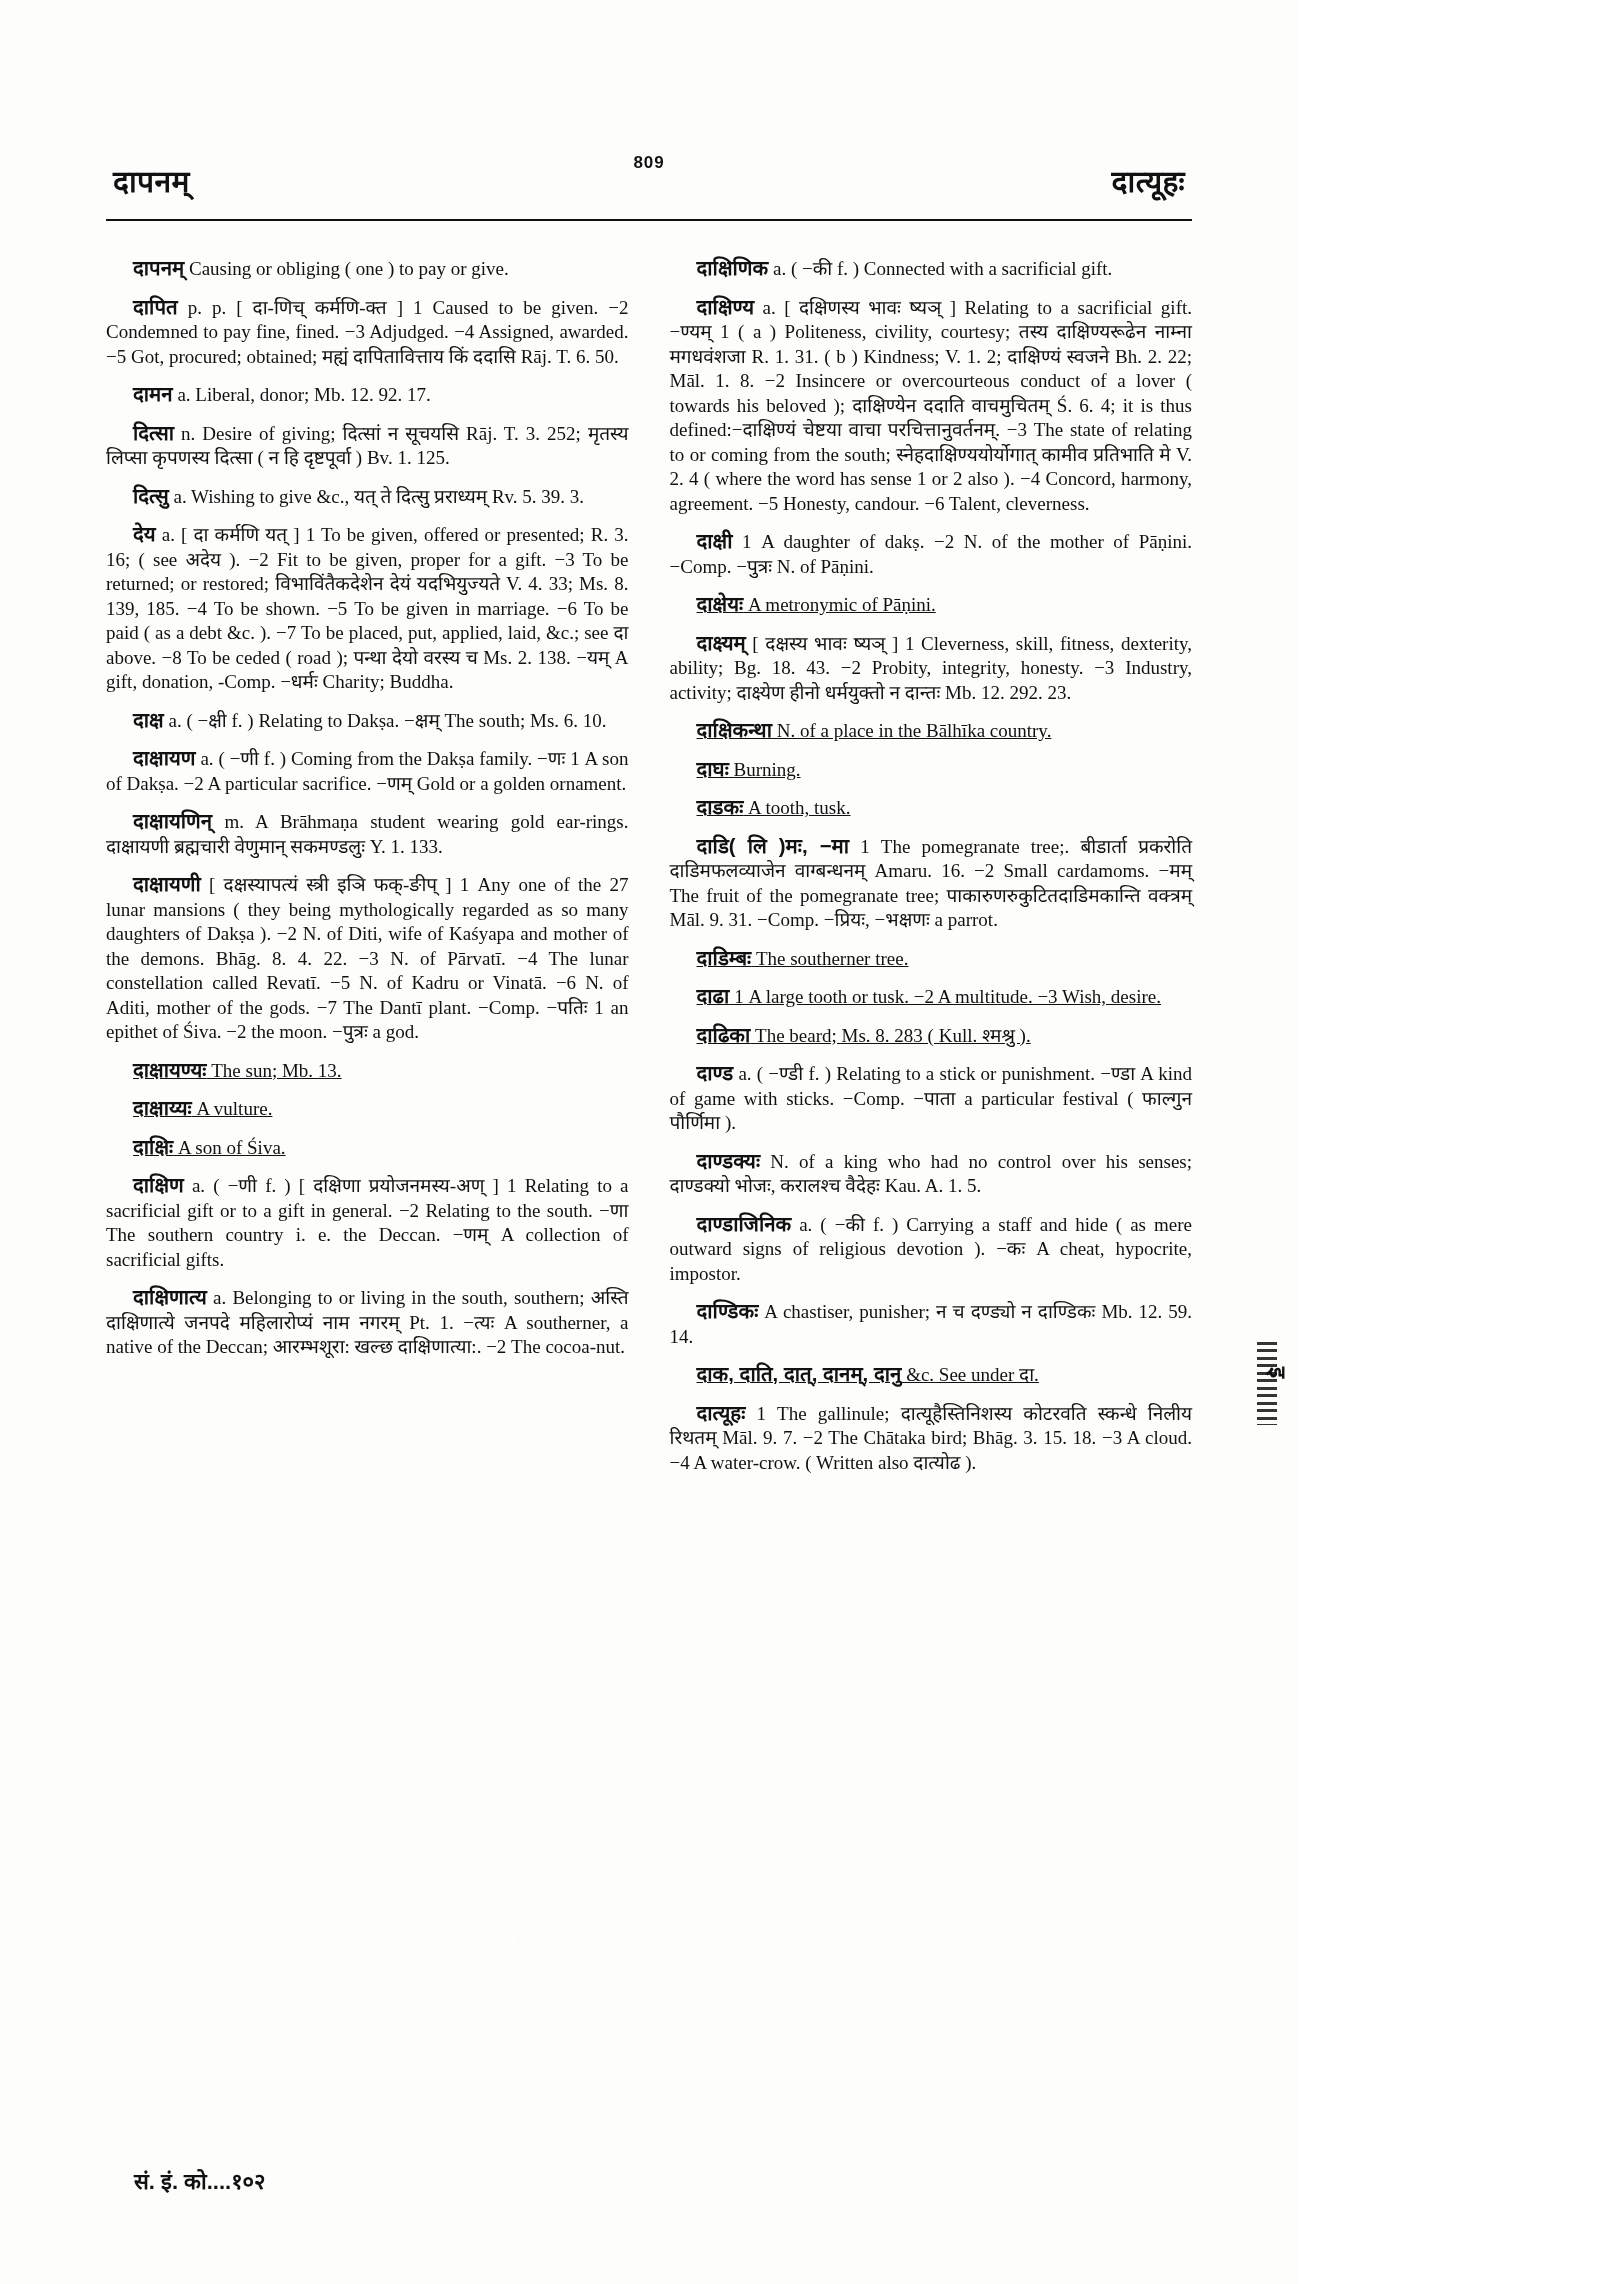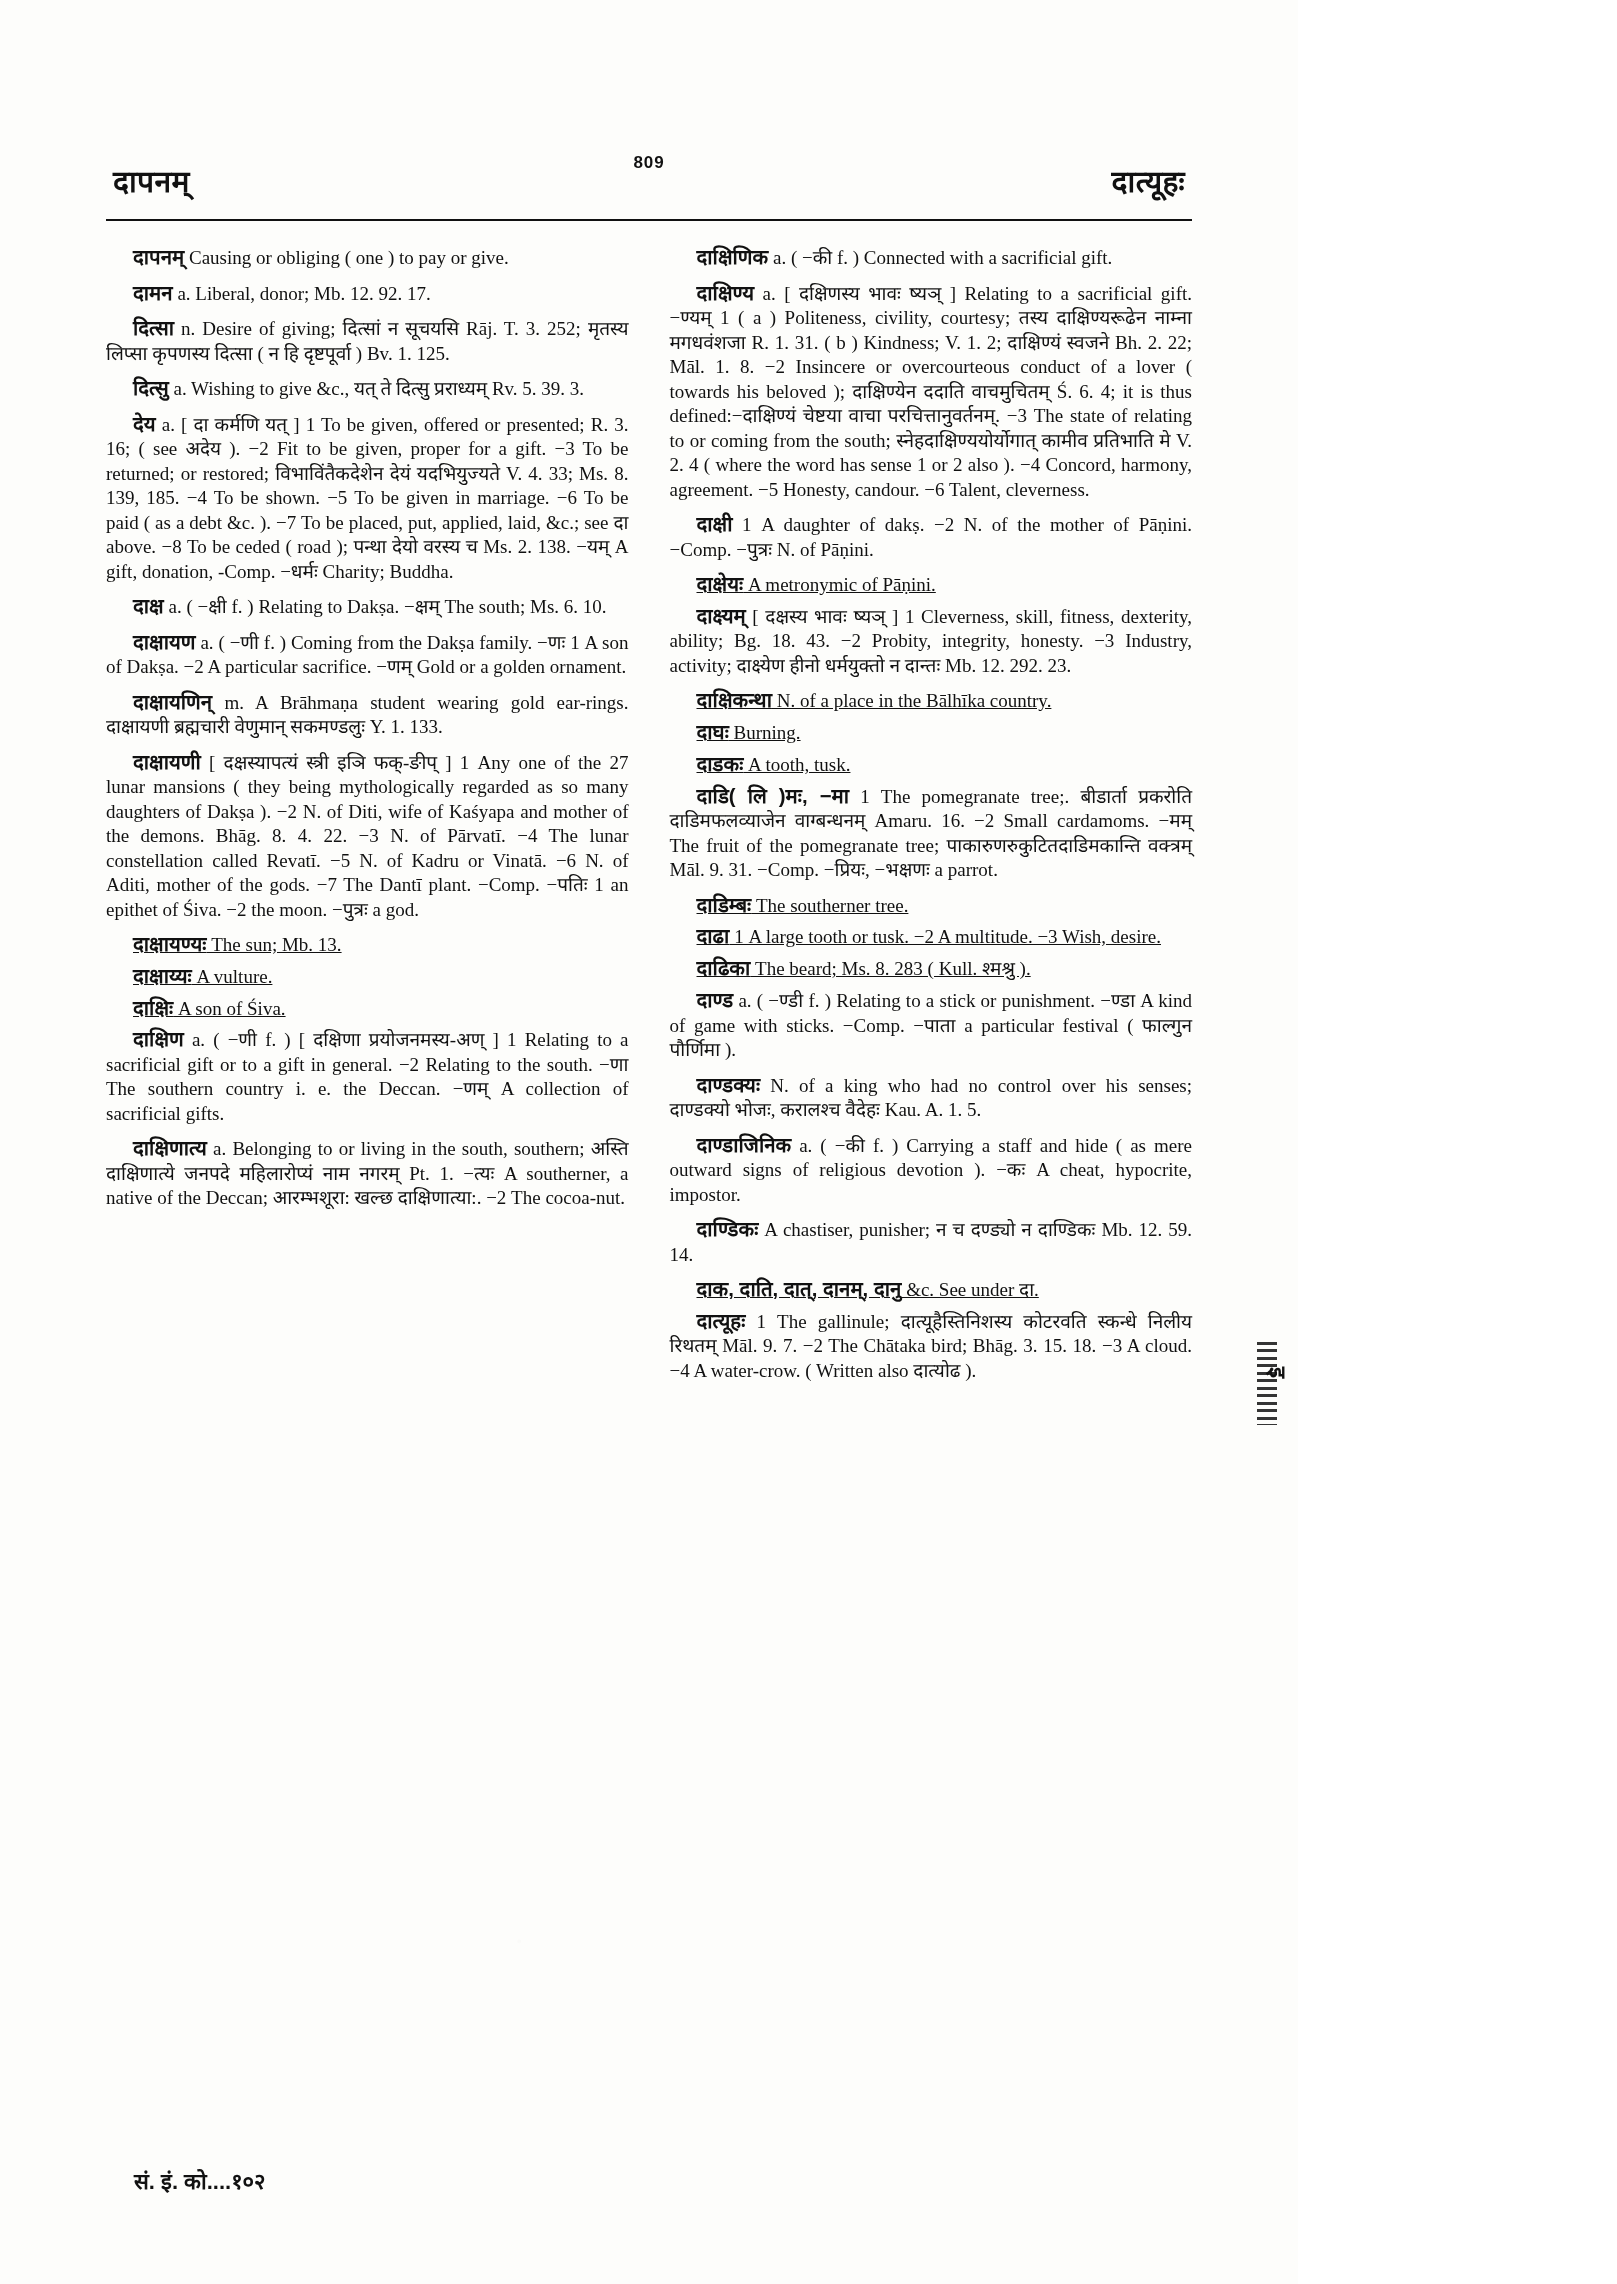--- a/index.html
+++ b/index.html
@@ -71,21 +71,21 @@
     display: flex;
     gap: 41px;
   }
   .col {
     width: 694px;
     font-size: 19px;
     line-height: 1.29;
     text-align: justify;
   }
   .entry {
-    margin: 1px 0 9px 0;
+    margin: 12px 0 9px 0;
     text-indent: 27px;
   }
   .entry.tight { margin-bottom: 5.3px; text-decoration: underline; }
   .hw {
     font-family: "Liberation Sans", sans-serif;
     font-weight: 700;
     font-size: 20.4px;
   }
   .footnote {
     position: absolute;
@@ -126,20 +126,21 @@
     <div class="hdr-page">809</div>
     <div class="hdr-right">दात्यूहः</div>
   </div>
 
   <div class="rule"></div>
 
   <div class="columns">
 
     <div class="col">
       <p class="entry"><span class="hw">दापनम्</span><span> Causing or obliging ( one ) to pay or give.</span></p>
+      <p class="entry"><span class="hw">दापित</span><span> p. p. [ दा-णिच् कर्मणि-क्त ] 1 Caused to be given. −2 Condemned to pay fine, fined. −3 Adjudged. −4 Assigned, awarded. −5 Got, procured; obtained; मह्यं दापितावित्ताय किं ददासि Rāj. T. 6. 50.</span></p>
       <p class="entry"><span class="hw">दामन</span><span> a. Liberal, donor; Mb. 12. 92. 17.</span></p>
       <p class="entry"><span class="hw">दित्सा</span><span> n. Desire of giving; दित्सां न सूचयसि Rāj. T. 3. 252; मृतस्य लिप्सा कृपणस्य दित्सा ( न हि दृष्टपूर्वा ) Bv. 1. 125.</span></p>
       <p class="entry"><span class="hw">दित्सु</span><span> a. Wishing to give &amp;c., यत् ते दित्सु प्रराध्यम् Rv. 5. 39. 3.</span></p>
       <p class="entry"><span class="hw">देय</span><span> a. [ दा कर्मणि यत् ] 1 To be given, offered or presented; R. 3. 16; ( see अदेय ). −2 Fit to be given, proper for a gift. −3 To be returned; or restored; विभाविंतैकदेशेन देयं यदभियुज्यते V. 4. 33; Ms. 8. 139, 185. −4 To be shown. −5 To be given in marriage. −6 To be paid ( as a debt &amp;c. ). −7 To be placed, put, applied, laid, &amp;c.; see दा above. −8 To be ceded ( road ); पन्था देयो वरस्य च Ms. 2. 138. −यम् A gift, donation, -Comp. −धर्मः Charity; Buddha.</span></p>
       <p class="entry"><span class="hw">दाक्ष</span><span> a. ( −क्षी f. ) Relating to Dakṣa. −क्षम् The south; Ms. 6. 10.</span></p>
       <p class="entry"><span class="hw">दाक्षायण</span><span> a. ( −णी f. ) Coming from the Dakṣa family. −णः 1 A son of Dakṣa. −2 A particular sacrifice. −णम् Gold or a golden ornament.</span></p>
       <p class="entry"><span class="hw">दाक्षायणिन्</span><span> m. A Brāhmaṇa student wearing gold ear-rings. दाक्षायणी ब्रह्मचारी वेणुमान् सकमण्डलुः Y. 1. 133.</span></p>
       <p class="entry"><span class="hw">दाक्षायणी</span><span> [ दक्षस्यापत्यं स्त्री इञि फक्-ङीप् ] 1 Any one of the 27 lunar mansions ( they being mythologically regarded as so many daughters of Dakṣa ). −2 N. of Diti, wife of Kaśyapa and mother of the demons. Bhāg. 8. 4. 22. −3 N. of Pārvatī. −4 The lunar constellation called Revatī. −5 N. of Kadru or Vinatā. −6 N. of Aditi, mother of the gods. −7 The Dantī plant. −Comp. −पतिः 1 an epithet of Śiva. −2 the moon. −पुत्रः a god.</span></p>
       <p class="entry tight"><span class="hw">दाक्षायण्यः</span><span> The sun; Mb. 13.</span></p>
       <p class="entry tight"><span class="hw">दाक्षाय्यः</span><span> A vulture.</span></p>

